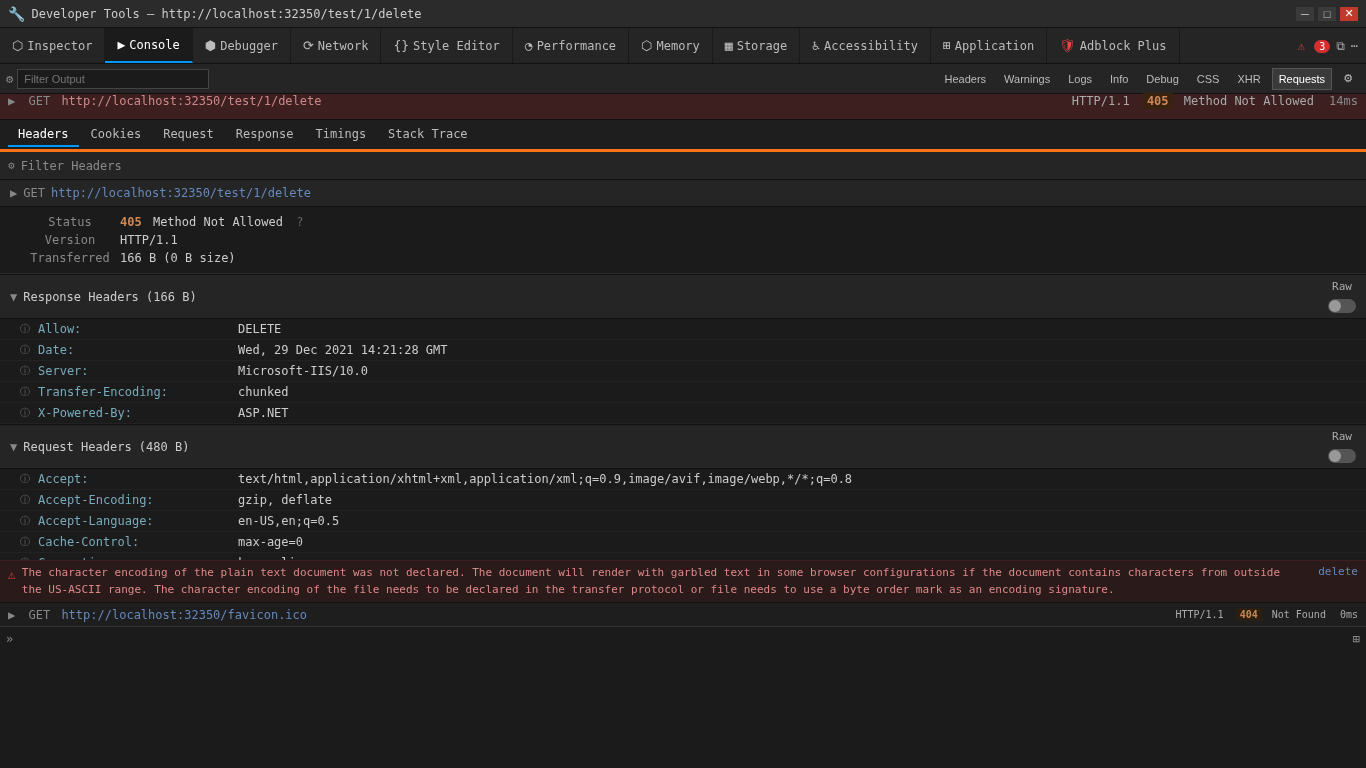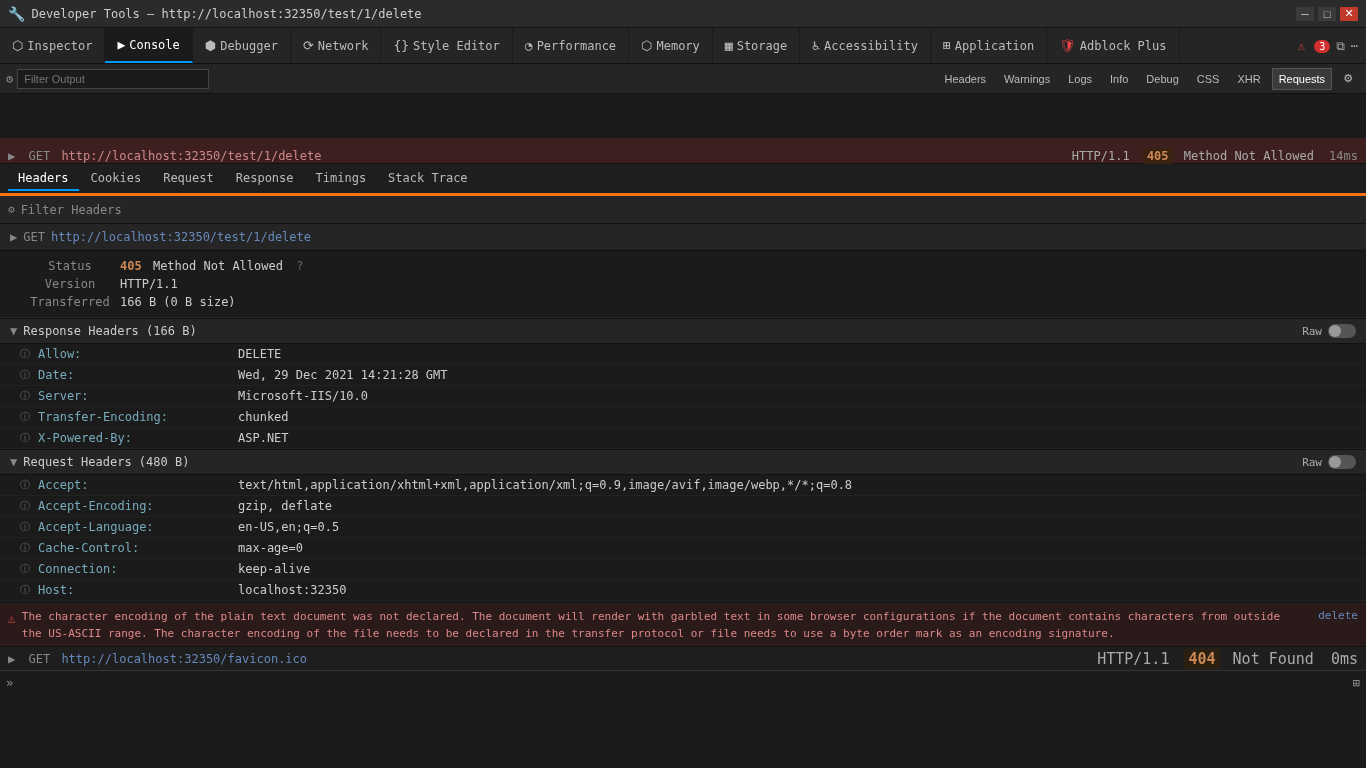--- a/index.html
+++ b/index.html
@@ -45,24 +45,23 @@
     .console-btn {
       background: none; border: 1px solid transparent; color: #bbb;
       padding: 1px 6px; cursor: pointer; font-size: 11px; height: 22px;
     }
     .console-btn.active { color: #fff; background: #3a3a3a; border-color: #555; }
     .badge-red { background: #d32f2f; color: #fff; border-radius: 10px; padding: 1px 5px; font-size: 10px; margin-left: 2px; }
 
     
     #network-row {
       background: #3d1f1f; color: #f88; font-size: 12px;
-      padding: 0 8px; height: 26px; display: flex; align-items: flex-end;
+      padding: 0 8px; height: 26px; display: flex; align-items: flex-start;
       justify-content: space-between; border-bottom: 1px solid #111;
       cursor: pointer;
-      margin-top: 44px;
     }
 
     
     #sub-tabs {
       display: flex; align-items: center;
       background: #1e1e1e; height: 32px; border-bottom: 3px solid #f97316;
       padding: 0 8px; gap: 2px;
     }
     .sub-tab {
       padding: 4px 10px; cursor: pointer; color: #bbb; font-size: 12px;
@@ -104,21 +103,21 @@
 
     
     .section-header {
       background: #252526; padding: 5px 10px;
       display: flex; align-items: center; justify-content: space-between;
       border-bottom: 1px solid #111; border-top: 1px solid #111;
       cursor: pointer; font-size: 12px; color: #ccc;
     }
     .section-header-left { display: flex; align-items: center; gap: 6px; }
     .section-toggle { color: #888; }
-    .raw-toggle { display: flex; align-items: center; gap: 6px; font-size: 11px; color: #aaa; }
+    .raw-toggle { display: flex; align-items: center; gap: 6px; font-size: 11px; color: #aaa; flex-direction: column; }
     .toggle-switch {
       width: 28px; height: 14px; background: #555; border-radius: 7px;
       position: relative; cursor: pointer;
     }
     .toggle-knob {
       width: 12px; height: 12px; background: #999; border-radius: 50%;
       position: absolute; top: 1px; left: 1px;
     }
 
     
@@ -140,21 +139,21 @@
     #bottom-error .error-icon { color: #d44; margin-top: 2px; font-size: 13px; flex-shrink: 0; }
     #bottom-error .error-text { flex: 1; line-height: 1.5; }
     #bottom-error .delete-link { color: #68b; cursor: pointer; margin-left: 8px; flex-shrink: 0; }
 
     
     #bottom-favicon {
       background: #1e1e1e; border-top: 1px solid #111;
       padding: 0 8px; height: 24px; display: flex; align-items: center;
       justify-content: space-between; font-size: 12px; color: #888;
     }
-    .favicon-status { color: #aaa; font-size: 15px; }
+    .favicon-status { color: #aaa; font-size: 10px; }
     .status-404 { color: #c85; font-weight: bold; }
 
     
     #bottom-input-row {
       background: #1b1b1b; border-top: 1px solid #333;
       height: 24px; display: flex; align-items: center; padding: 0 6px; gap: 4px;
     }
     .expand-icon { color: #888; cursor: pointer; font-size: 12px; }
     .console-input { background: none; border: none; color: #ccc; flex: 1; font-size: 12px; outline: none; font-family: monospace; }
 

